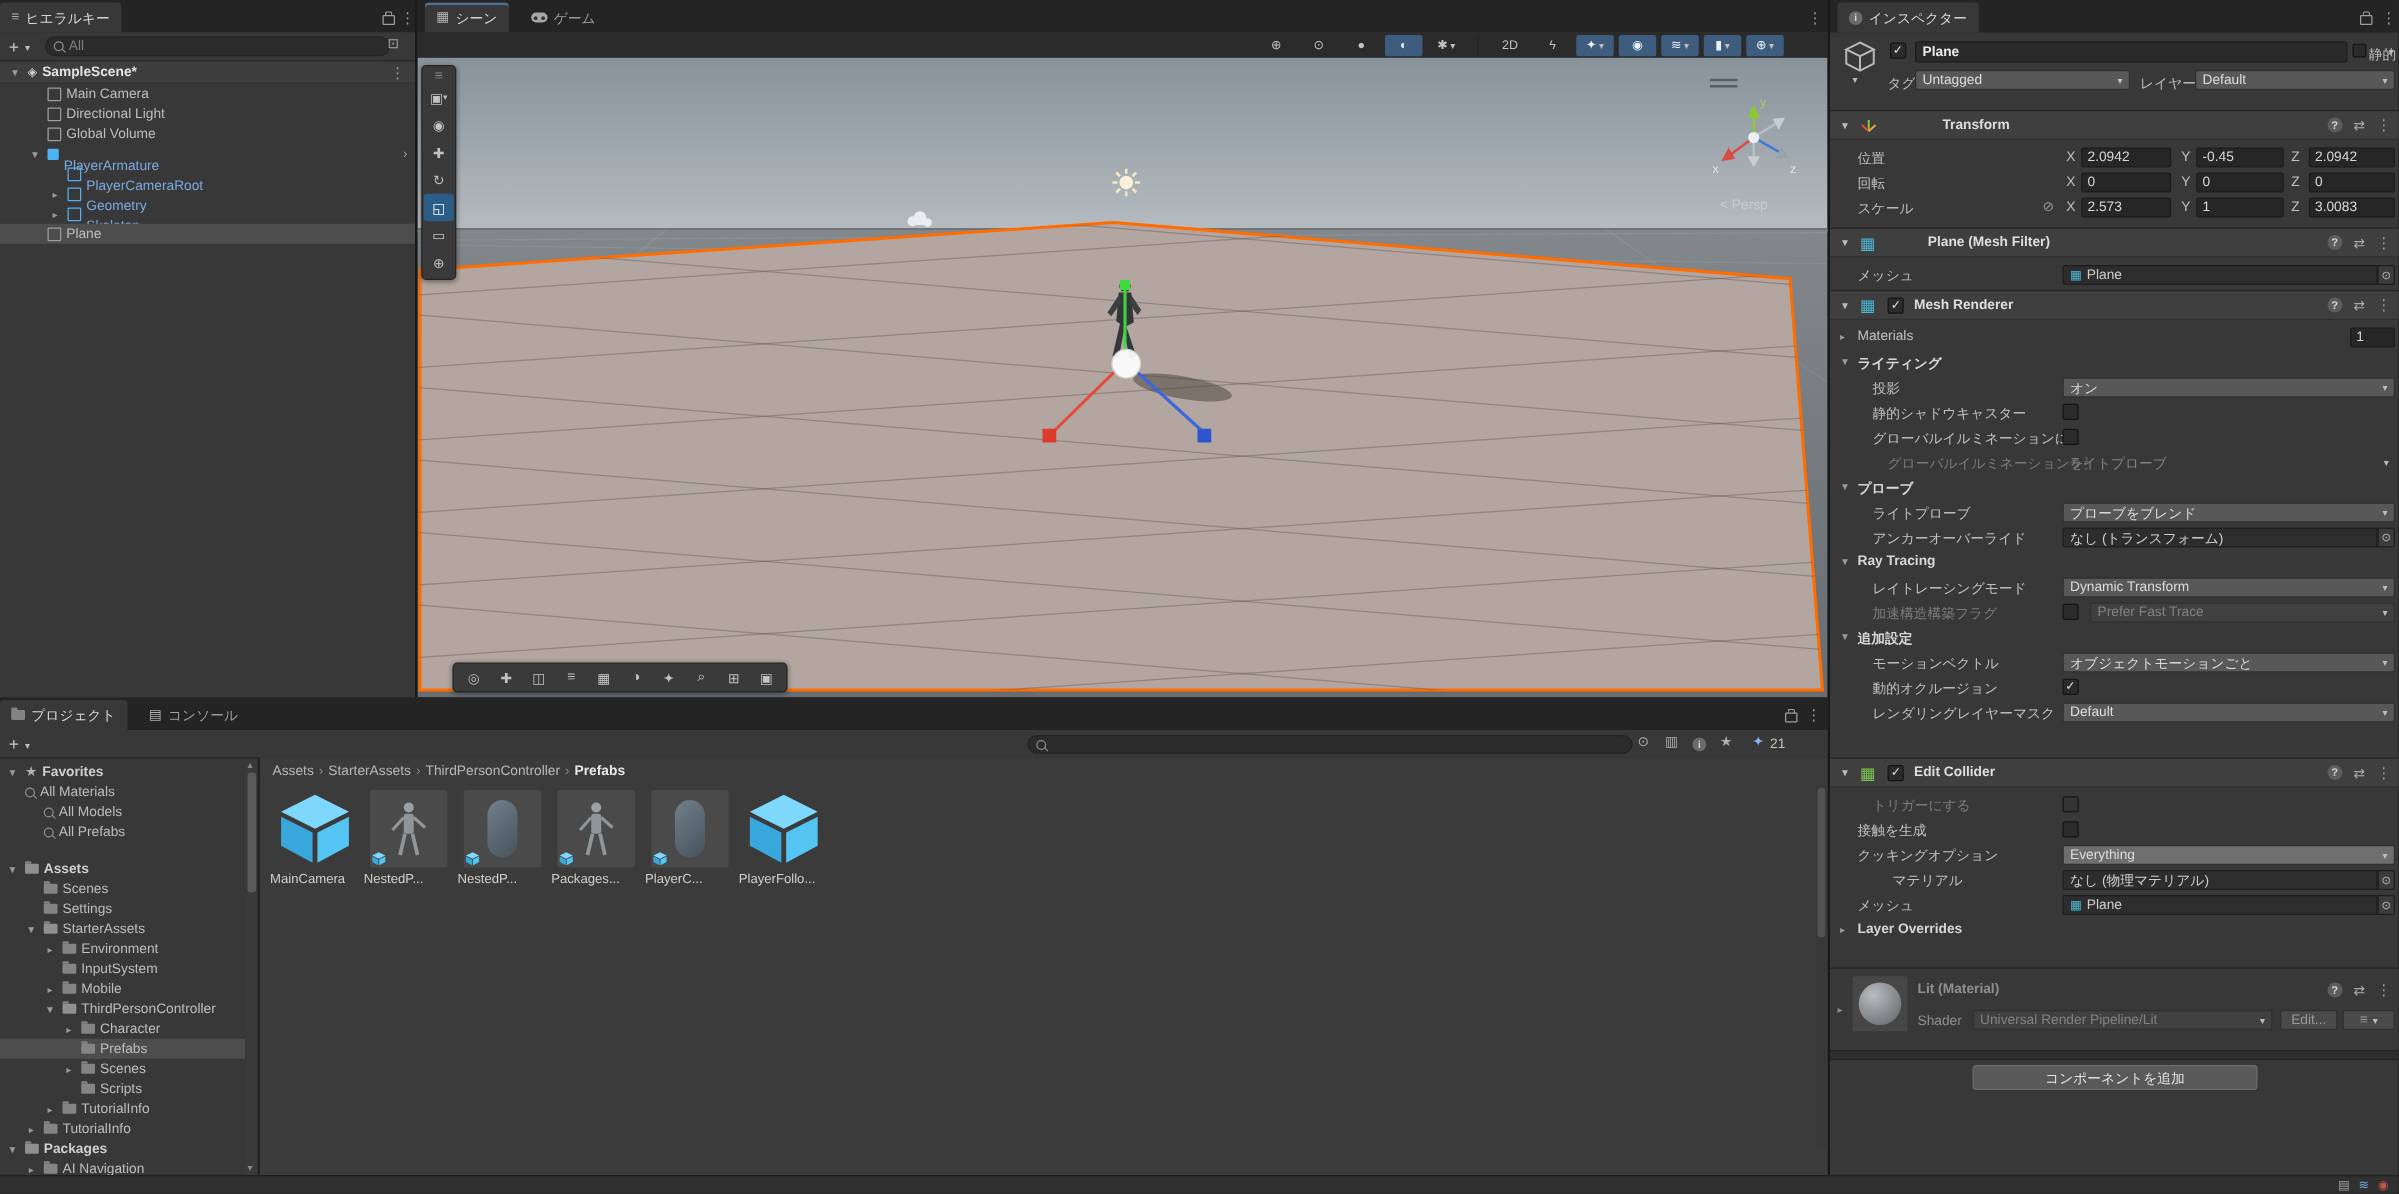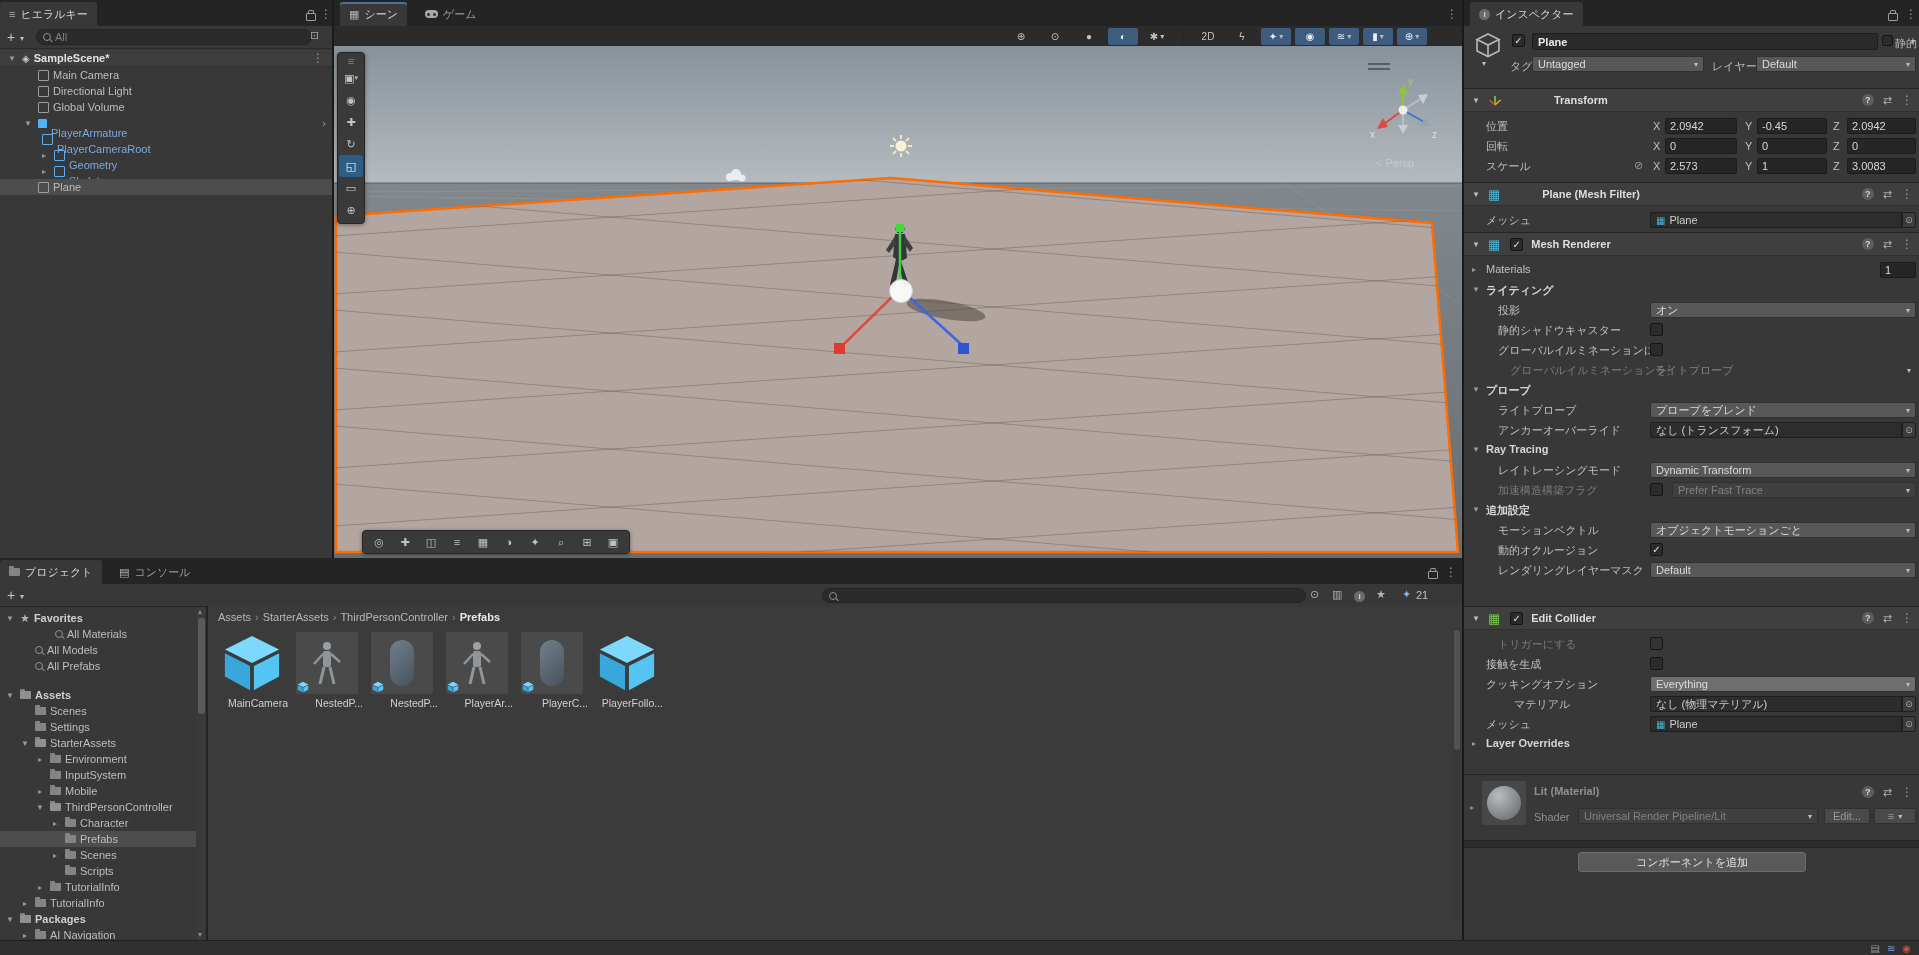--- a/index.html
+++ b/index.html
@@ -79,21 +79,21 @@
   .hicons{position:absolute;right:6px;top:0;height:22px;display:flex;align-items:center;gap:9px;color:#ababab;}
   .qmark{width:12px;height:12px;border-radius:50%;background:#5d5d5d;color:#d5d5d5;font-size:9px;font-weight:bold;
        display:inline-flex;align-items:center;justify-content:center;}
   
   .overlaybar{position:absolute;background:#3a3a3a;border:1px solid #252525;border-radius:4px;
        display:flex;align-items:center;box-shadow:0 1px 4px rgba(0,0,0,.4);}
   .obtn{width:26px;height:20px;display:flex;align-items:center;justify-content:center;color:#c2c2c2;font-size:11px;}
   .toolcol{flex-direction:column;width:26px;padding:2px 0;}
   .toolcol .obtn{width:24px;height:22px;}
   .toolcol .obtn.sel{background:#2c5d87;border-radius:3px;color:#fff;}
-  .griditem{position:absolute;width:72px;text-align:right;}
+  .griditem{position:absolute;width:72px;text-align:left;}
   .thumb{width:62px;height:62px;margin:0 auto;border-radius:2px;position:relative;}
   .gi-label{margin-top:3px;color:#cfcfcf;font-size:10.5px;white-space:nowrap;overflow:hidden;}
   .badge-cube{position:absolute;left:1px;bottom:1px;width:12px;height:12px;}
   .crumb{color:#b8b8b8;}
   .crumb.last{color:#e8e8e8;font-weight:bold;}
   .crumb-sep{color:#8a8a8a;padding:0 4px;}
   svg text{font-family:"Liberation Sans","DejaVu Sans",sans-serif;}
 </style>
 </head>
 <body>
@@ -137,21 +137,21 @@
         <span class="arr"></span>
         <span class="cubeo"></span>
         <span class="lbl">Global Volume</span>
       </div>
       <div class="trow" style="padding-left: 22px;">
         <span class="arr">▼</span>
         <span class="cubef"></span>
         <span class="lbl blue">PlayerArmature</span>
         <span style="position: absolute; right: 6px; color: rgb(154, 154, 154);">›</span>
       </div>
-      <div class="trow" style="padding-left: 26px;">
+      <div class="trow" style="padding-left: 38px;">
         <span class="arr"></span>
         <span class="cubeo blue"></span>
         <span class="lbl blue">PlayerCameraRoot</span>
       </div>
       <div class="trow" style="padding-left: 38px;">
         <span class="arr">▸</span>
         <span class="cubeo blue"></span>
         <span class="lbl blue">Geometry</span>
       </div>
       <div class="trow" style="padding-left: 38px;">
@@ -419,21 +419,21 @@
     <span class="abs ico" style="left:1376px;top:5px;">★</span>
     <span class="abs ico" style="left:1402px;top:5px;color:#8ab4f8;">✦</span>
     <span class="abs" style="left:1416px;top:5px;color:#c0c0c0;">21</span>
   </div>
   <div class="abs" id="proj-tree" style="left:0;top:52px;width:196px;height:330px;overflow:hidden;">
       <div class="trow" style="padding-left: 4px;">
         <span class="arr">▼</span>
         <span class="ico">★</span>
         <span class="lbl boldw" style="color: rgb(207, 207, 207);">Favorites</span>
       </div>
-      <div class="trow" style="padding-left: 19px; margin-left: 20px;">
+      <div class="trow" style="padding-left: 4px;">
         <span class="arr"></span>
         <span class="magico"></span>
         <span class="lbl">All Materials</span>
       </div>
       <div class="trow" style="padding-left: 19px;">
         <span class="arr"></span>
         <span class="magico"></span>
         <span class="lbl">All Models</span>
       </div>
       <div class="trow" style="padding-left: 19px;">
@@ -581,21 +581,21 @@
               <rect x="27" y="19" width="8" height="16" rx="2" fill="#8f9598"></rect>
               <line x1="28" y1="35" x2="24" y2="52" stroke="#8f9598" stroke-width="3"></line>
               <line x1="34" y1="35" x2="38" y2="52" stroke="#8f9598" stroke-width="3"></line>
               <line x1="27" y1="22" x2="18" y2="32" stroke="#8f9598" stroke-width="2.5"></line>
               <line x1="35" y1="22" x2="44" y2="30" stroke="#8f9598" stroke-width="2.5"></line>
             </svg><div class="badge-cube"><svg width="12" height="12" viewBox="0 0 64 64">
                 <polygon points="32,4 60,18 32,32 4,18" fill="#7dd8fb"></polygon>
                 <polygon points="4,22 30,35 30,60 4,46" fill="#38a8dc"></polygon>
                 <polygon points="60,22 34,35 34,60 60,46" fill="#54c5f3"></polygon>
               </svg></div></div>
-          <div class="gi-label">PlayerAr...</div>
+          <div class="gi-label">Packages...</div>
         </div>
         <div class="griditem" style="left: 308px; top: 4px;">
           <div class="thumb" style="background: rgb(74, 74, 74);">
             <div class="abs" style="left: 19px; top: 8px; width: 24px; height: 46px; border-radius: 12px; background: linear-gradient(135deg, rgb(114, 128, 140), rgb(70, 82, 92));"></div>
             <div class="badge-cube"><svg width="12" height="12" viewBox="0 0 64 64">
                 <polygon points="32,4 60,18 32,32 4,18" fill="#7dd8fb"></polygon>
                 <polygon points="4,22 30,35 30,60 4,46" fill="#38a8dc"></polygon>
                 <polygon points="60,22 34,35 34,60 60,46" fill="#54c5f3"></polygon>
               </svg></div>
           </div>

